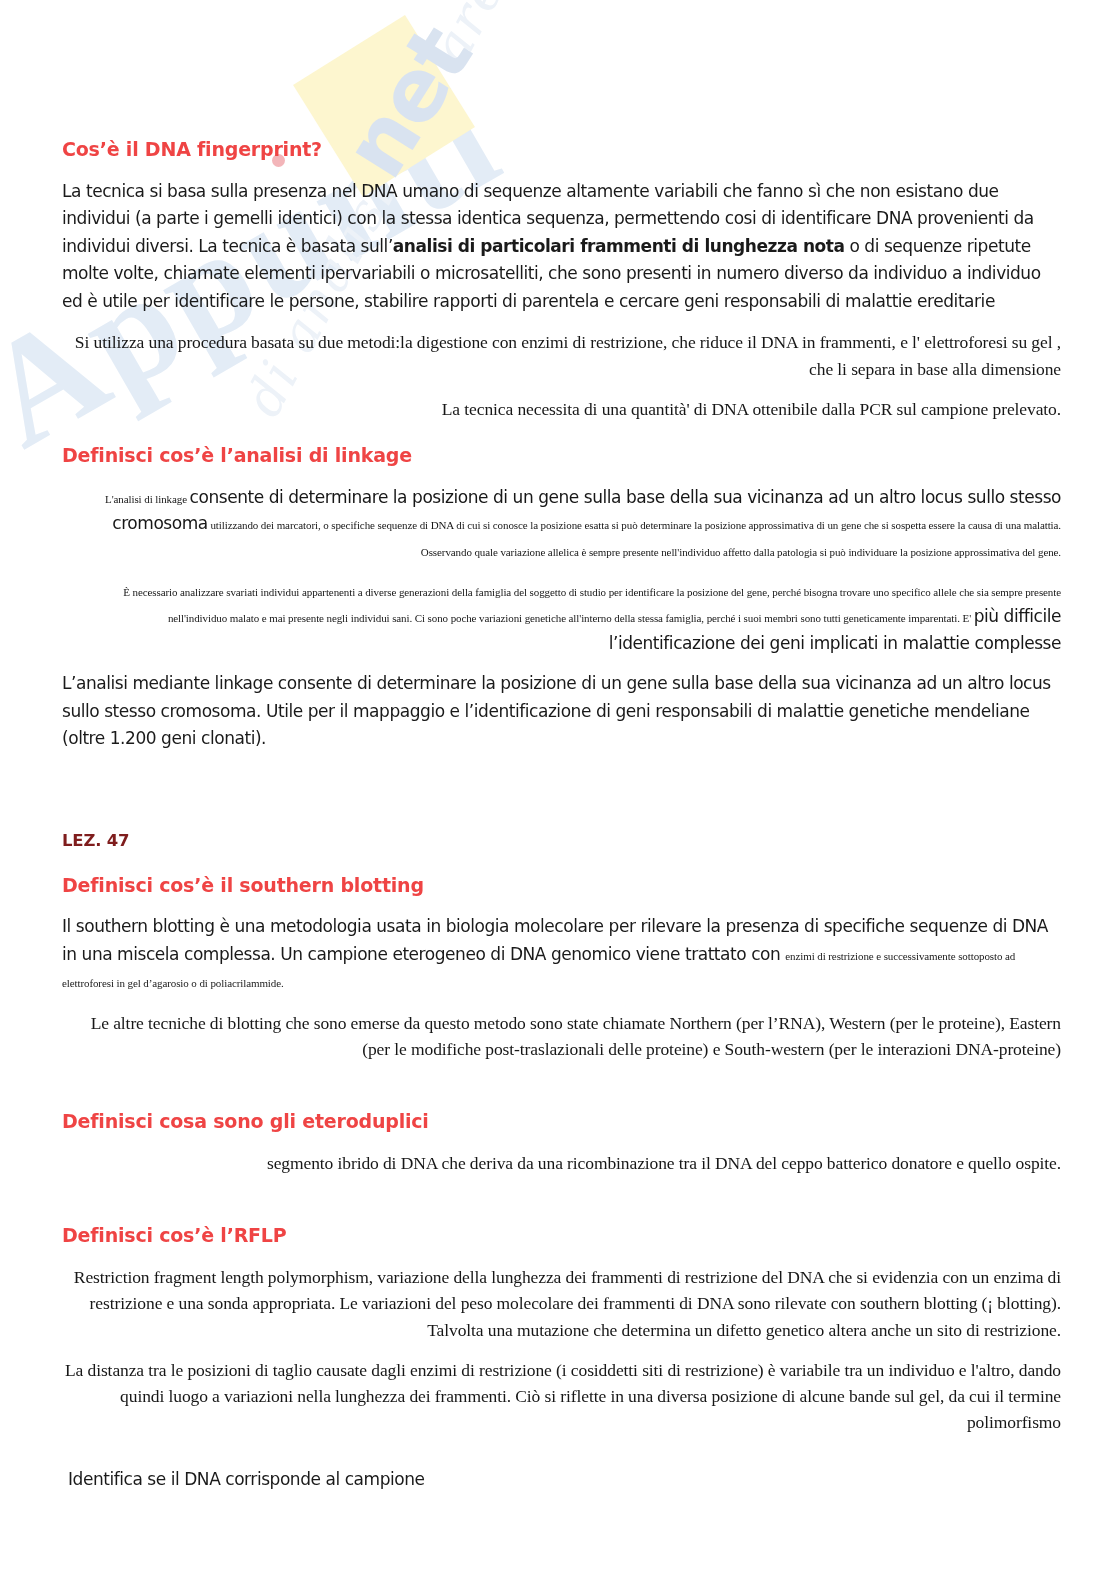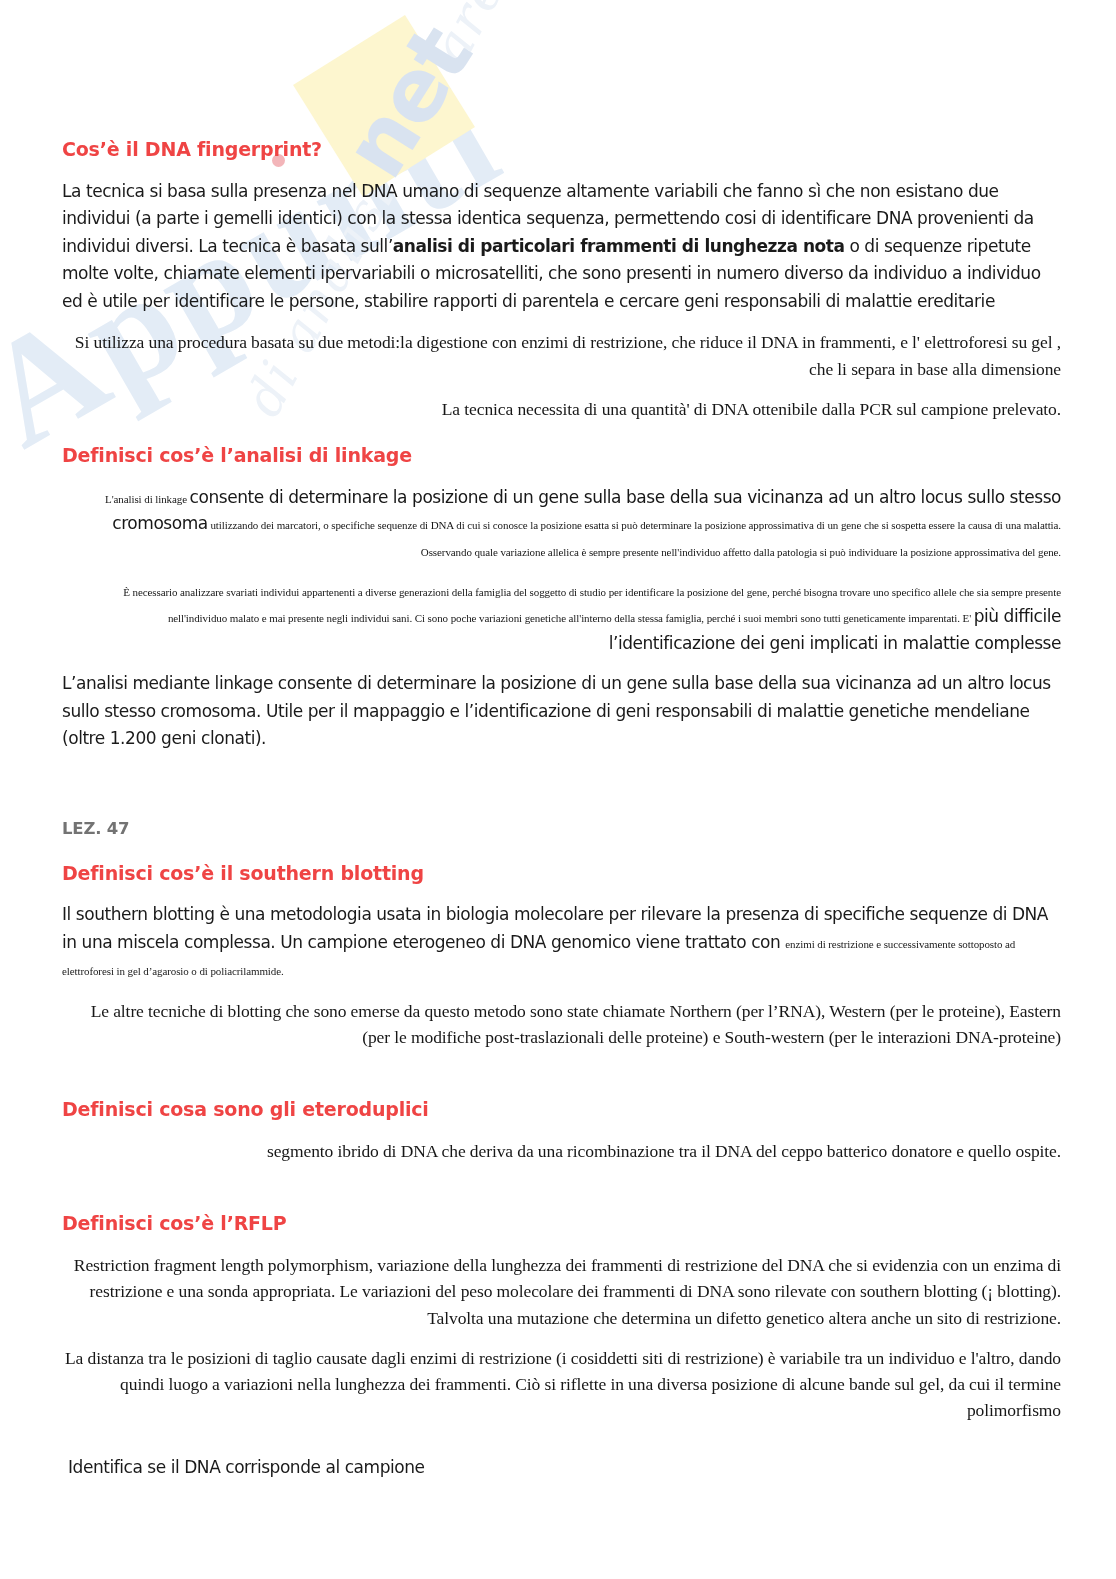--- a/index.html
+++ b/index.html
@@ -93,22 +93,22 @@
     font-weight: 700;
     color: #ef4444;
     margin: 0 0 16px 0;
     line-height: 1.25;
     letter-spacing: -0.2px;
   }
   .heading-black {
     font-family: "DejaVu Sans", sans-serif;
     font-size: 16.5px;
     font-weight: 700;
-    color: #737373;
-    margin: 0 0 22px 0;
+    color: #7f1d1d;
+    margin: 12px 0 22px 0;
     line-height: 1.25;
     letter-spacing: -0.2px;
   }
 
   
   .p-sans {
     font-family: "DejaVu Sans", sans-serif;
     font-size: 17px;
     line-height: 1.62;
     color: #1a1a1a;

